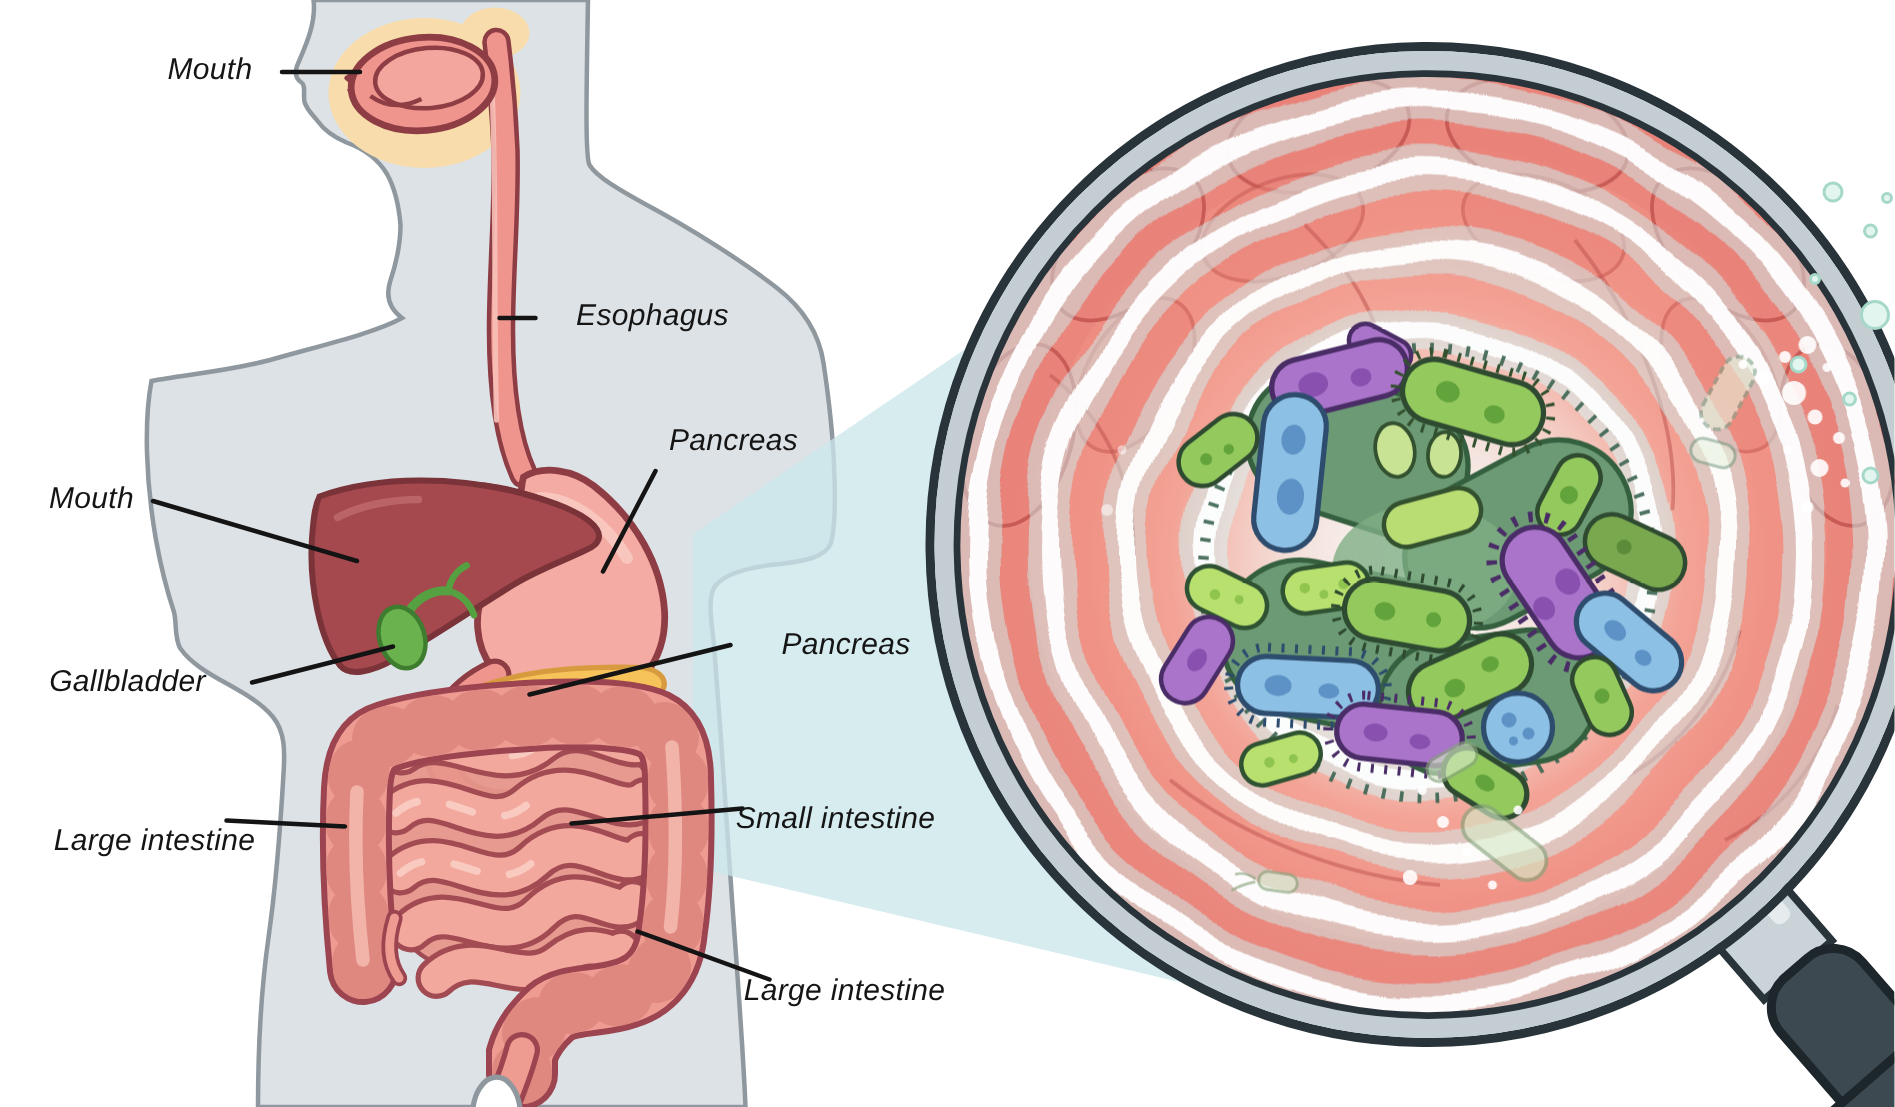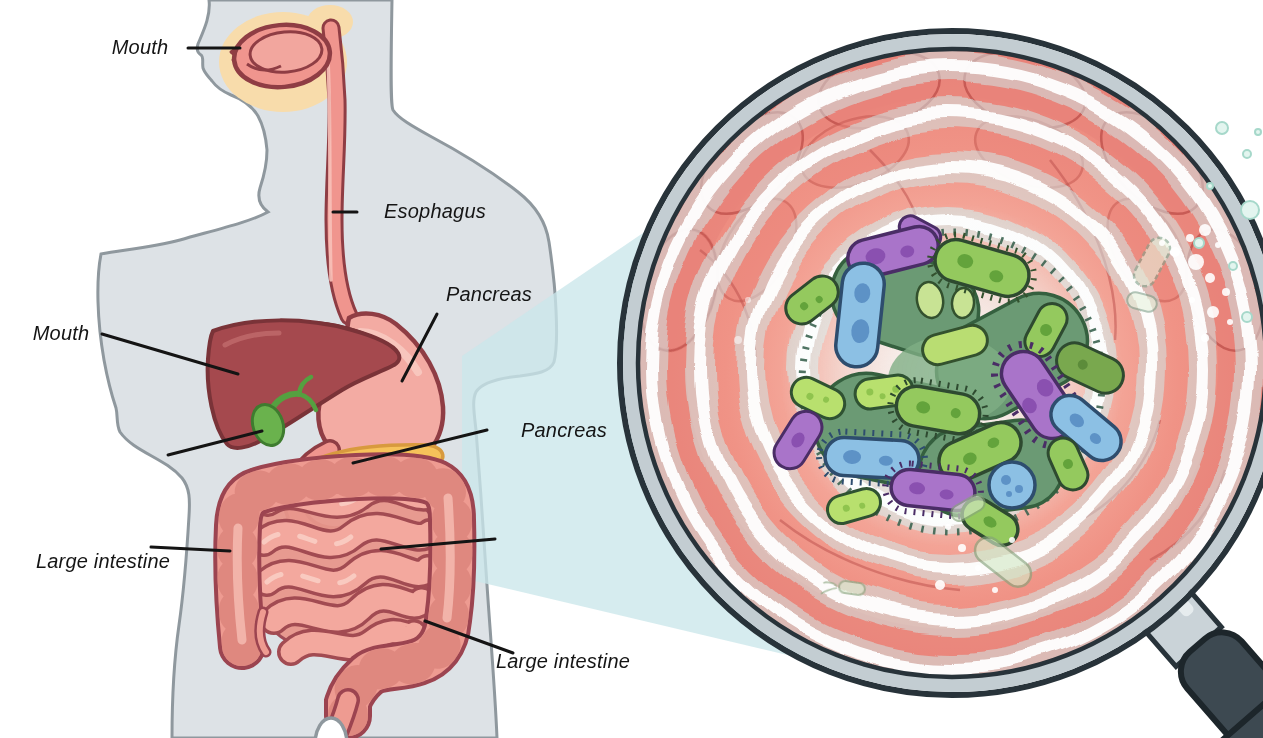--- a/index.html
+++ b/index.html
@@ -377,16 +377,18 @@
     <line x1="495" y1="539" x2="381" y2="549"></line>
     <line x1="151" y1="547" x2="230" y2="551"></line>
     <line x1="513" y1="653" x2="425" y2="621"></line>
   </g>
 </svg>
 
 <div class="lbl" style="left:140px;top:47px">Mouth</div>
 <div class="lbl" style="left:435px;top:211px">Esophagus</div>
 <div class="lbl" style="left:489px;top:294px">Pancreas</div>
 <div class="lbl" style="left:61px;top:333px">Mouth</div>
+<div class="lbl" style="left:85px;top:455px">Gallbladder</div>
 <div class="lbl" style="left:564px;top:430px">Pancreas</div>
+<div class="lbl two" style="left:557px;top:546px">Small intestine</div>
 <div class="lbl two" style="left:103px;top:561px">Large intestine</div>
 <div class="lbl two" style="left:563px;top:661px">Large intestine</div>
 </div>
 
 </body></html>

